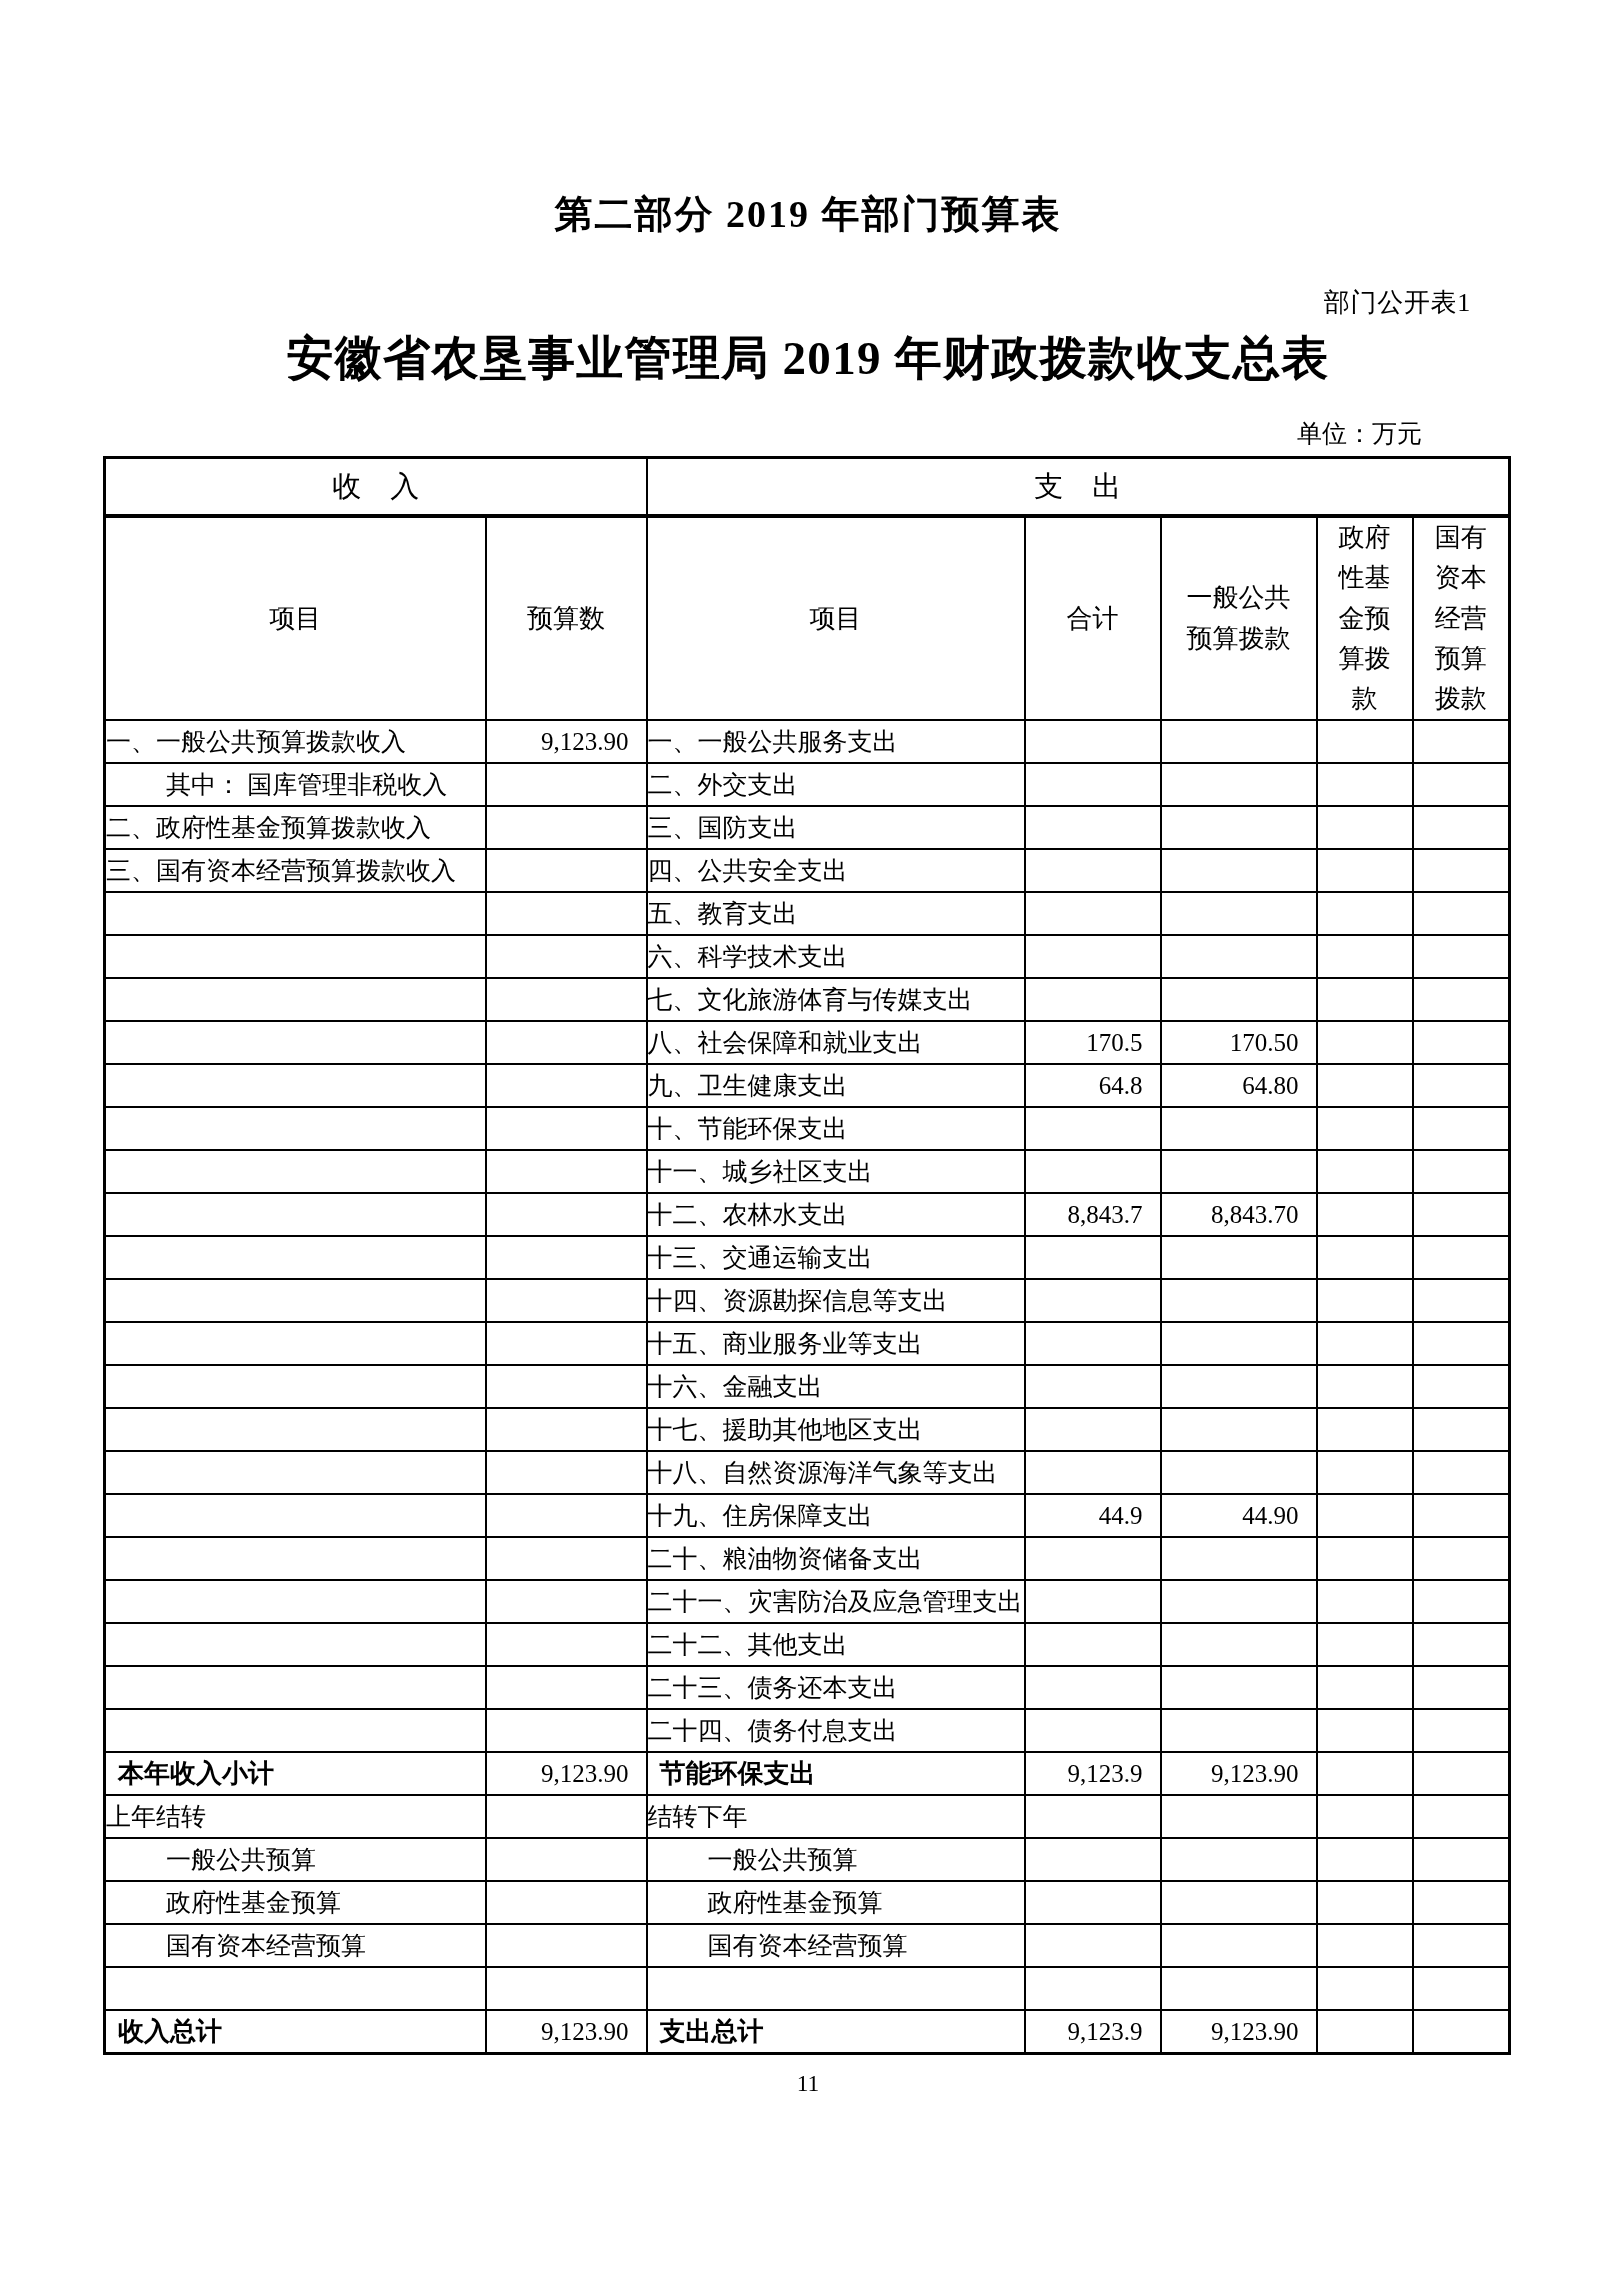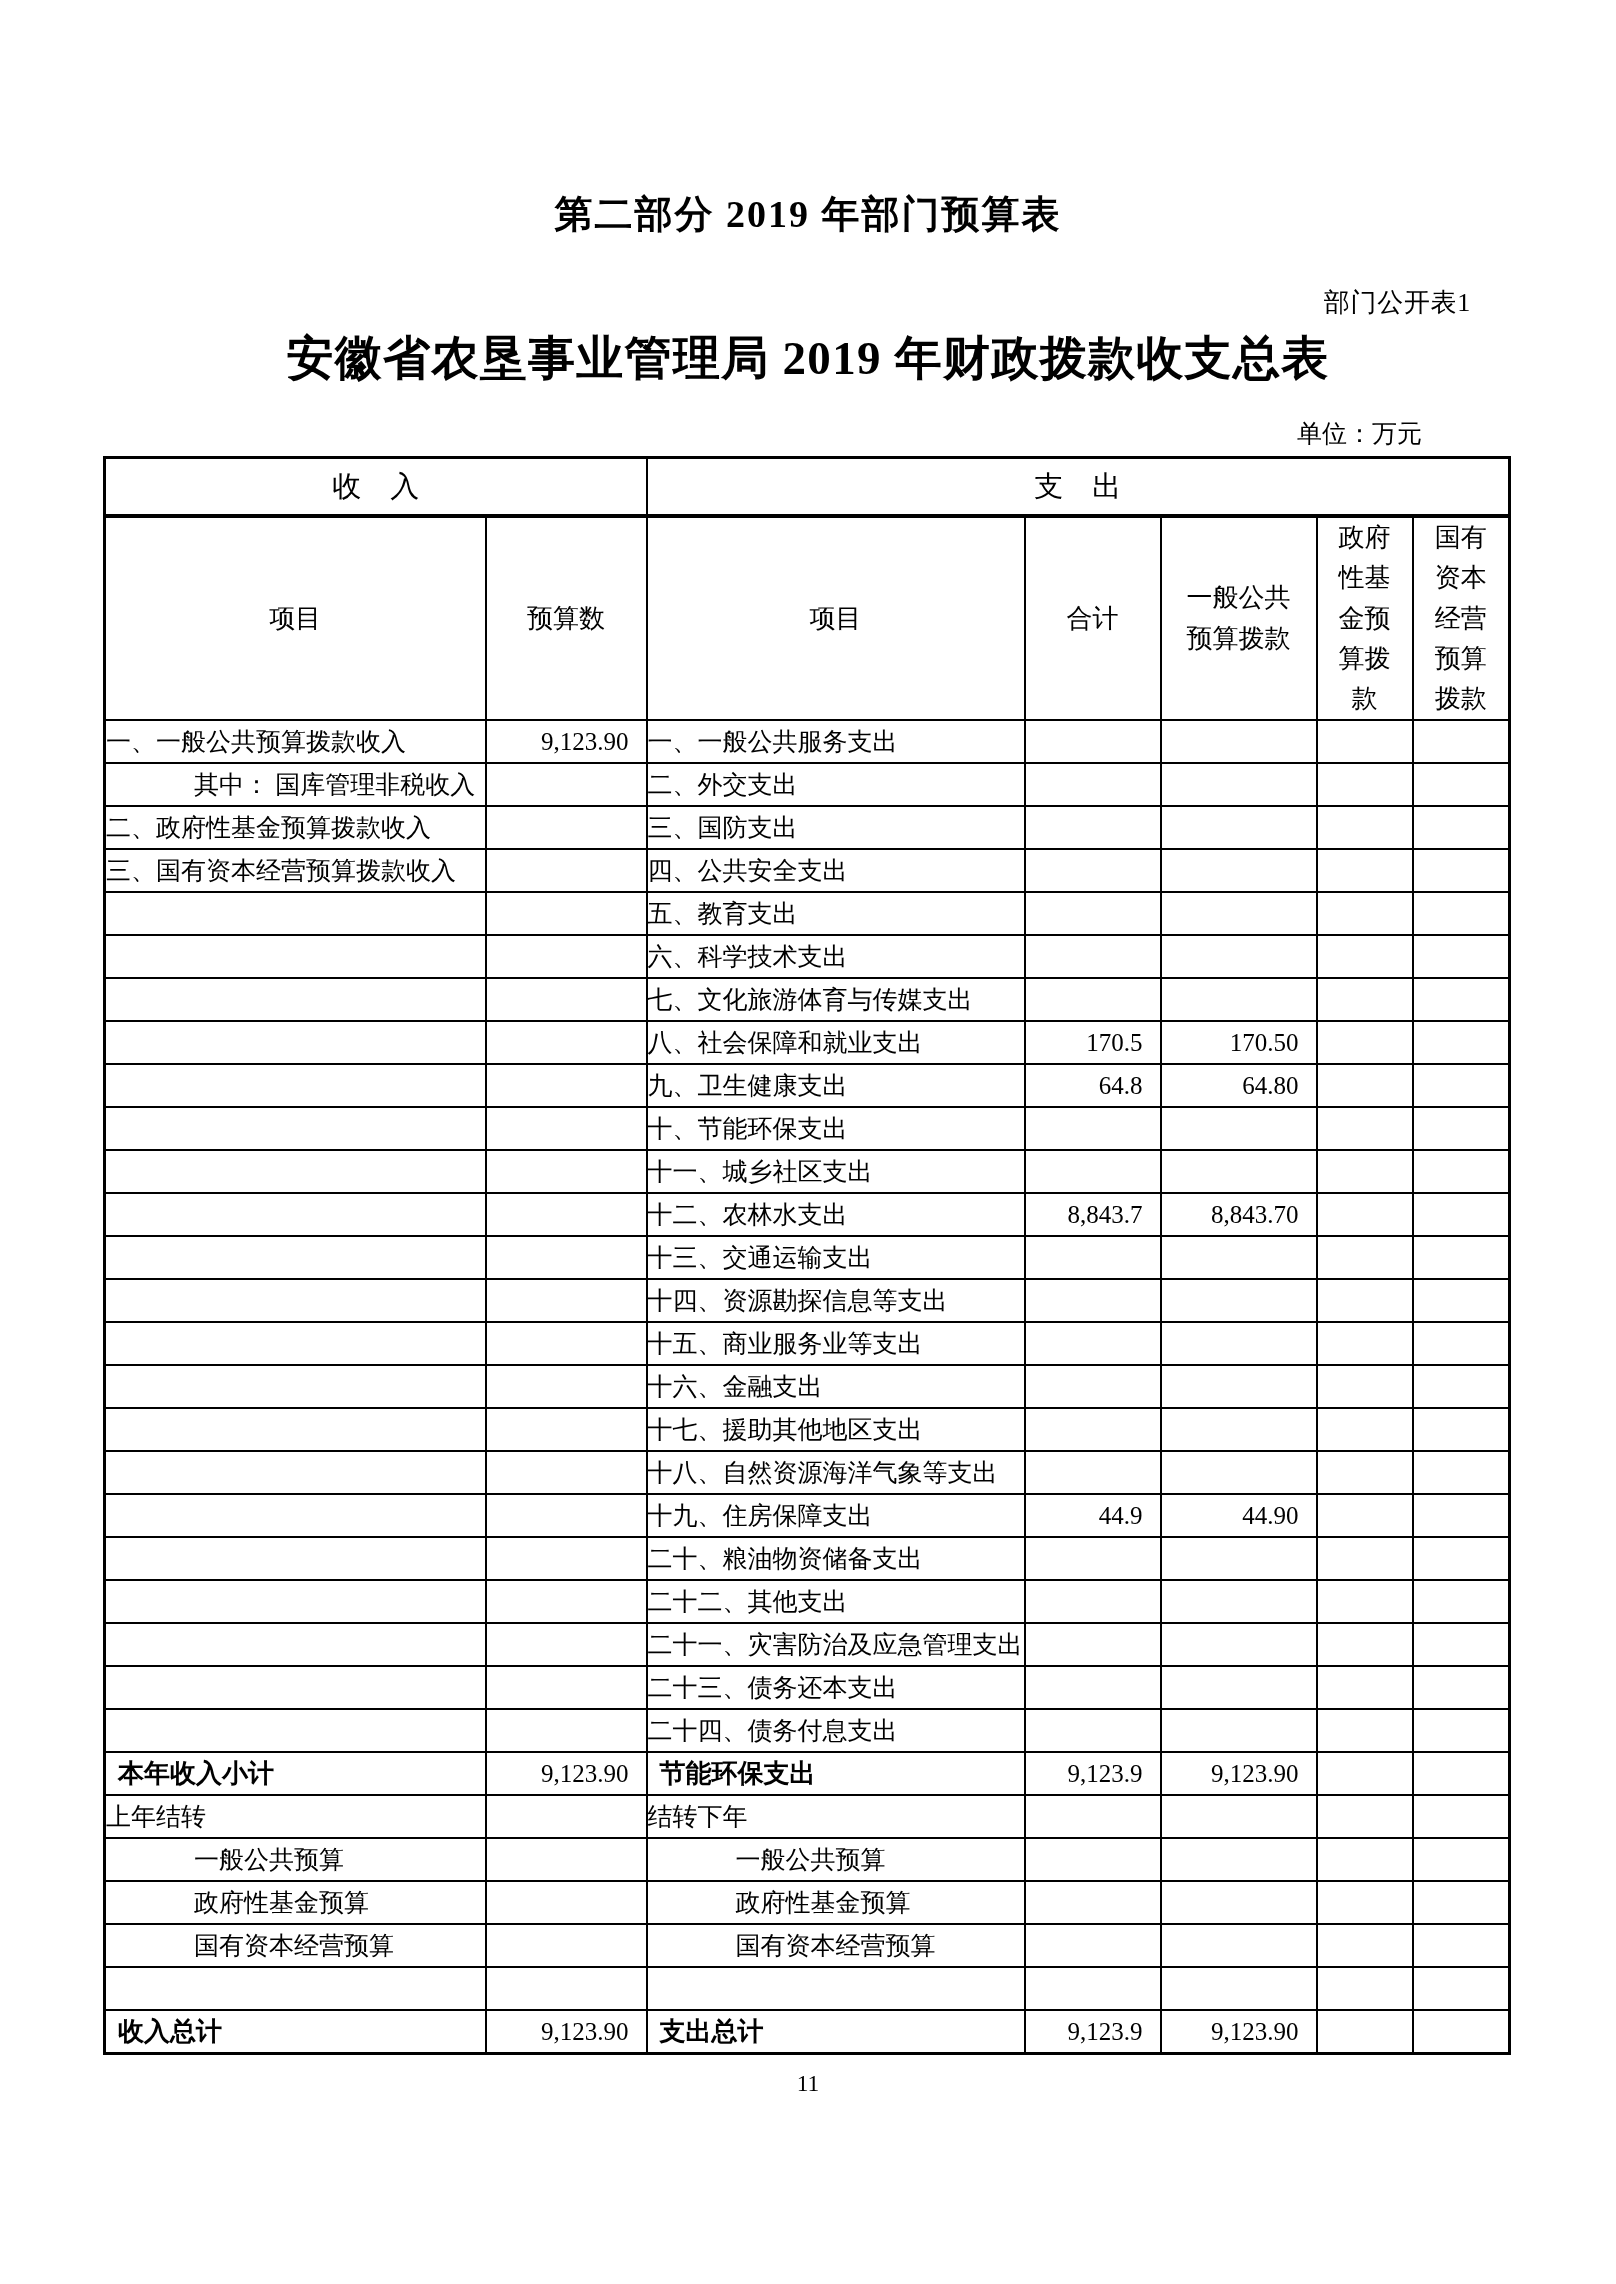--- a/index.html
+++ b/index.html
@@ -35,21 +35,21 @@
     border-top:2.6px solid #000; border-bottom:2.6px solid #000;
     overflow:hidden; font-weight:normal; padding:0;
   }
   tr.group-hdr th { height:55px; font-size:29px; border-bottom-width:4.6px; text-align:center; vertical-align:middle; }
   tr.col-hdr th { height:190px; font-size:26px; text-align:center; vertical-align:middle; line-height:1.55; }
   tr.col-hdr th span { display:inline-block; word-break:break-all; }
   th.w5 span { width:4.35em; }
   th.w2 span { width:2.3em; }
   tbody td { height:41px; vertical-align:middle; }
   td.c-item { text-align:left; padding-left:0; }
-  td.indent { padding-left:88px; }
+  td.indent { padding-left:60px; }
   td.c-num { text-align:right; padding-right:17px; }
   td.c-bold { font-weight:bold; padding-left:12px; font-size:26px; }
   .page-number {
     position:absolute; top:2070px; left:0; width:100%;
     text-align:center; font-size:23.5px;
   }
 </style>
 </head>
 <body>
 
@@ -260,30 +260,30 @@
         <td class="c-num"></td>
         <td class="c-item">二十、粮油物资储备支出</td>
         <td class="c-num"></td>
         <td class="c-num"></td>
         <td class="c-num"></td>
         <td class="c-num"></td>
       </tr>
       <tr>
         <td class="c-item"></td>
         <td class="c-num"></td>
+        <td class="c-item">二十一、灾害防治及应急管理支出</td>
+        <td class="c-num"></td>
+        <td class="c-num"></td>
+        <td class="c-num"></td>
+        <td class="c-num"></td>
+      </tr>
+      <tr>
+        <td class="c-item"></td>
+        <td class="c-num"></td>
         <td class="c-item">二十二、其他支出</td>
-        <td class="c-num"></td>
-        <td class="c-num"></td>
-        <td class="c-num"></td>
-        <td class="c-num"></td>
-      </tr>
-      <tr>
-        <td class="c-item"></td>
-        <td class="c-num"></td>
-        <td class="c-item">二十一、灾害防治及应急管理支出</td>
         <td class="c-num"></td>
         <td class="c-num"></td>
         <td class="c-num"></td>
         <td class="c-num"></td>
       </tr>
       <tr>
         <td class="c-item"></td>
         <td class="c-num"></td>
         <td class="c-item">二十三、债务还本支出</td>
         <td class="c-num"></td>

